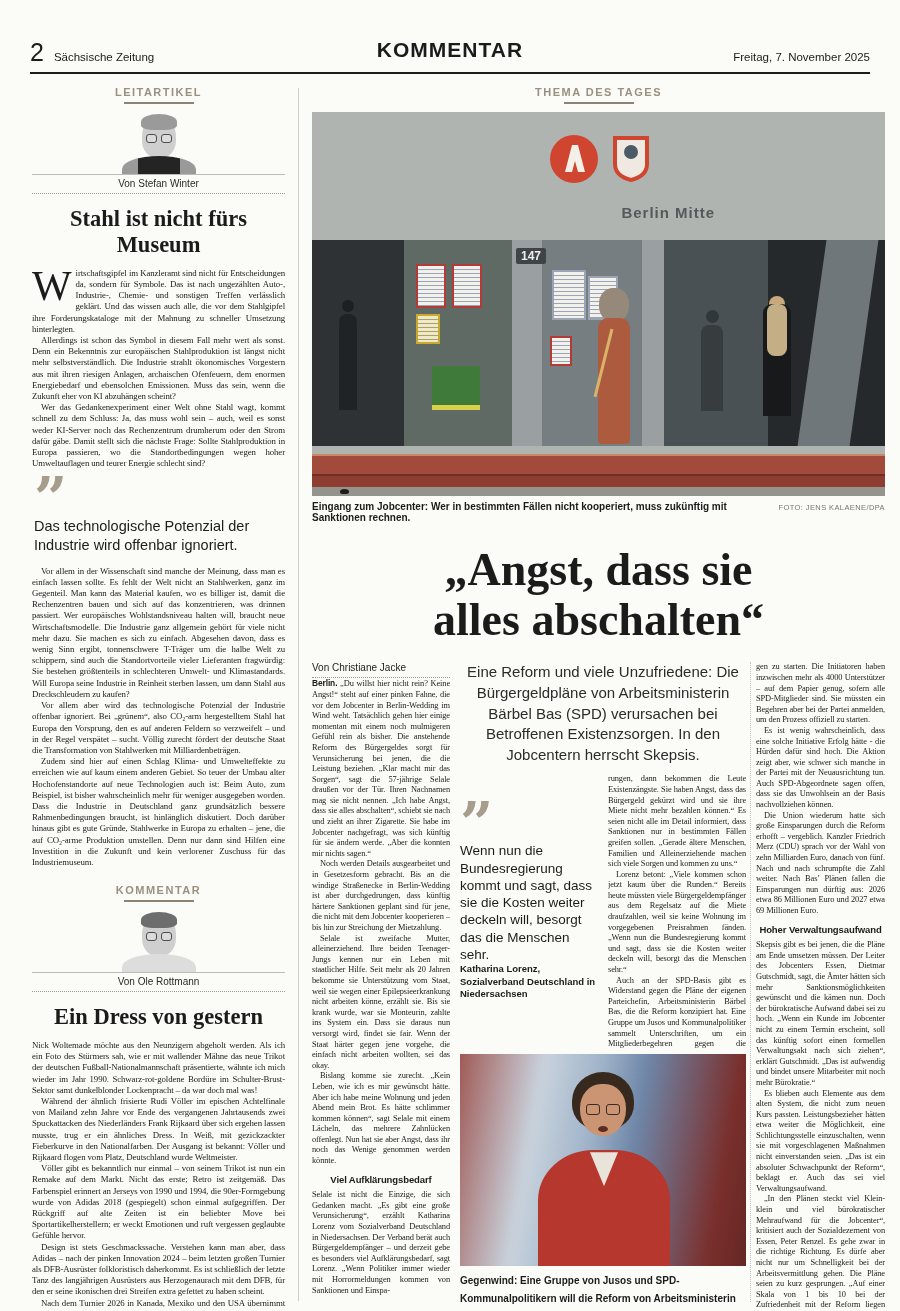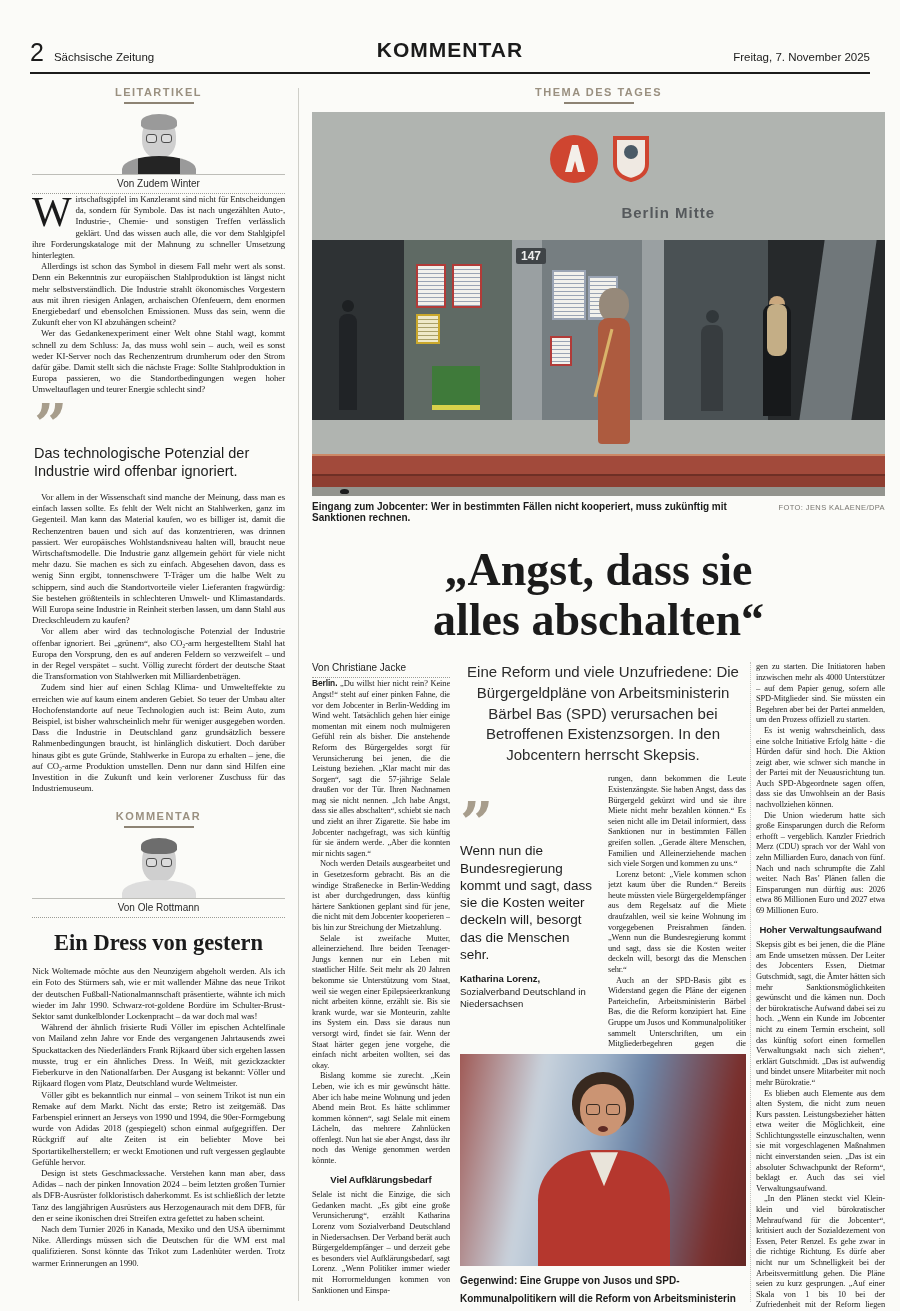--- a/index.html
+++ b/index.html
@@ -50,21 +50,21 @@
   .pq-text{font-family:"Liberation Sans",sans-serif;font-size:14.5px;line-height:1.25;color:#1c1c1c;}
   .komm{margin-top:16px;}
   
   .rightcol{position:absolute;left:312px;top:86px;width:573px;}
   .photo1{position:relative;width:573px;height:384px;margin-top:8px;background:#b0b4b0;overflow:hidden;}
   .ph-sign{position:absolute;top:22px;left:0;right:0;display:flex;justify-content:center;align-items:center;gap:14px;}
   .ph-sign-text{font-family:"Liberation Sans",sans-serif;font-weight:700;font-size:47px;letter-spacing:3px;
           color:#3c4245;text-shadow:2px 2px 0 rgba(0,0,0,.18);}
   .ph-sub{position:absolute;top:92px;left:54%;font-family:"Liberation Sans",sans-serif;font-weight:700;
           font-size:15px;color:#55595c;letter-spacing:1px;}
-  .ph-doors{position:absolute;left:0;top:128px;right:0;height:180px;background:#22c55e;}
+  .ph-doors{position:absolute;left:0;top:128px;right:0;height:206px;background:#22c55e;}
   .dpanel{position:absolute;top:0;bottom:0;}
   .ph-steps{position:absolute;left:0;bottom:0;right:0;height:42px;}
   .step1{position:absolute;left:0;right:0;top:0;height:20px;background:#a24a3b;border-top:2px solid #c86; }
   .step2{position:absolute;left:0;right:0;top:20px;height:13px;background:#8e3e31;border-top:2px solid #6e2f25;}
   .pave{position:absolute;left:0;right:0;bottom:0;height:9px;background:#93948e;}
   .poster{position:absolute;background:repeating-linear-gradient(#f2f1ec 0 3px,#9aa4b4 3px 4px);
           border:2px solid #b23b38;}
   .poster.yellow{border-color:#caa82c;background:repeating-linear-gradient(#efe9c8 0 3px,#a9a06a 3px 4px);}
   .poster.green{border:none;background:#3f7a3a;box-shadow:inset 0 -5px 0 #d8d24a;}
   .plate147{position:absolute;font-family:"Liberation Sans",sans-serif;font-weight:700;font-size:12px;
@@ -88,21 +88,21 @@
   .subhead{font-family:"Liberation Sans",sans-serif;font-weight:700;font-size:9.5px;text-align:center;
        margin:8px 0 5px;text-indent:0;}
   .lead{position:absolute;left:148px;top:0;width:286px;font-family:"Liberation Sans",sans-serif;
        font-size:15px;line-height:1.38;color:#2b2b2b;text-align:center;}
   .c1text{height:630px;overflow:hidden;}
   .c3wrap{position:absolute;left:296px;top:112px;width:138px;height:276px;overflow:hidden;}
   .c4 .artbody{height:672px;overflow:hidden;}
   .dotrule{position:absolute;left:438px;top:0;height:640px;border-left:1px dotted #c2c2bc;}
   .quoteblock{position:absolute;left:148px;top:146px;width:138px;}
   .pq2-text{font-family:"Liberation Sans",sans-serif;font-size:13.5px;line-height:1.28;color:#1c1c1c;}
-  .pq-attr{margin-top:10px;font-family:"Liberation Sans",sans-serif;font-size:9.5px;line-height:1.3;}
+  .pq-attr{font-family:"Liberation Sans",sans-serif;font-size:9.5px;line-height:1.3;font-weight:bold;}
   .pq-attr b{font-size:9.5px;}
   .photo2{position:absolute;left:148px;top:392px;width:286px;height:212px;overflow:hidden;background:#7a5a5a;}
   .p2bg{position:absolute;inset:-10px;filter:blur(5px);
         background:linear-gradient(100deg,#9a4a44 0%,#c9d3dd 28%,#9fb3c9 45%,#6e86a8 58%,#7a2f2c 85%,#5e2522 100%);}
   .p2hair{position:absolute;left:112px;top:18px;width:62px;height:58px;border-radius:50% 50% 44% 44%;background:#38291f;}
   .p2face{position:absolute;left:120px;top:30px;width:46px;height:52px;border-radius:46% 46% 50% 50%;background:#cb9473;}
   .p2glass{position:absolute;left:126px;top:50px;width:34px;height:10px;}
   .p2glass::before,.p2glass::after{content:"";position:absolute;width:12px;height:9px;border:1.6px solid #3a2c22;border-radius:3px;top:0;}
   .p2glass::before{left:0}.p2glass::after{right:0}
   .p2mouth{position:absolute;left:138px;top:72px;width:10px;height:6px;border-radius:50%;background:#5e2a24;}
@@ -130,22 +130,23 @@
     <div class="seclabel">
       <span>LEITARTIKEL</span><span class="ul"></span>
     </div>
 
     <div class="portrait winter">
       <div class="p-head"></div>
       <div class="p-hair"></div>
       <div class="p-glasses"></div>
       <div class="p-shoulders"></div>
     </div>
-    <div class="authorline">Von Zudem Winter</div>
-
+    <div class="authorline">Von Stefan Winter</div>
+
+    <h1 class="op-title">Stahl ist nicht fürs Museum</h1>
 
     <div class="bodytext dropcap">
         <p class="flush">Wirtschaftsgipfel im Kanzleramt sind nicht für Entscheidungen da, sondern für Symbole. Das ist nach ungezählten Auto-, Industrie-, Chemie- und sonstigen Treffen verlässlich geklärt. Und das wissen auch alle, die vor dem Stahlgipfel ihre Forderungskataloge mit der Mahnung zu schneller Umsetzung hinterlegten.</p>
         <p>Allerdings ist schon das Symbol in diesem Fall mehr wert als sonst. Denn ein Bekenntnis zur europäischen Stahlproduktion ist längst nicht mehr selbstverständlich. Die Industrie strahlt ökonomisches Vorgestern aus mit ihren riesigen Anlagen, archaischen Ofenfeuern, dem enormen Energiebedarf und ebensolchen Emissionen. Muss das sein, wenn die Zukunft eher von KI abzuhängen scheint?</p>
         <p>Wer das Gedankenexperiment einer Welt ohne Stahl wagt, kommt schnell zu dem Schluss: Ja, das muss wohl sein – auch, weil es sonst weder KI-Server noch das Rechenzentrum drumherum oder den Strom dafür gäbe. Damit stellt sich die nächste Frage: Sollte Stahlproduktion in Europa passieren, wo die Standortbedingungen wegen hoher Umweltauflagen und teurer Energie schlecht sind?</p>
       </div>
 
     <div class="pullquote-left">
       <span class="qmark">”</span>
       <div class="pq-text">Das technologische Potenzial der Industrie wird offenbar ignoriert.</div>

